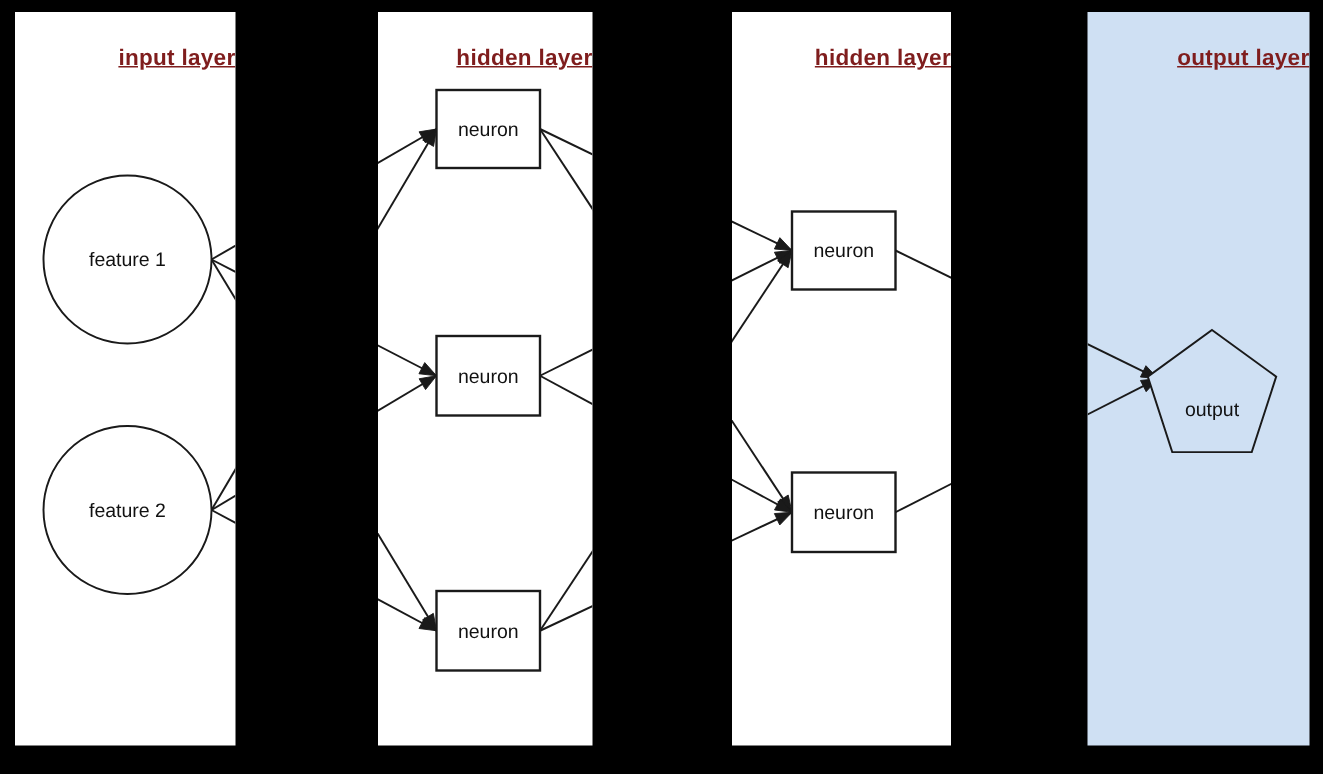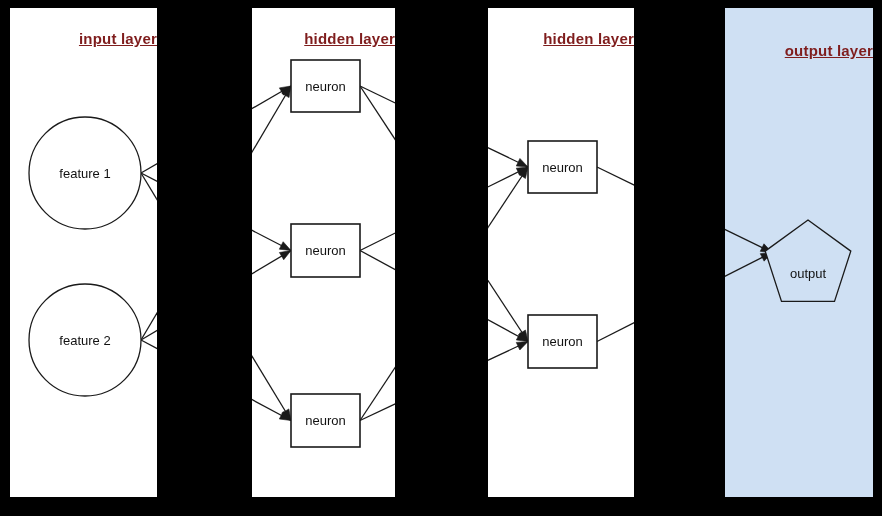--- a/index.html
+++ b/index.html
@@ -157,15 +157,15 @@
         </g>
         <g>
           <line x1="-128" y1="333.5" x2="47" y2="244.4" stroke="#1a1a1a" stroke-width="1.3"></line>
           <polygon points="47,244.4 39.103034800580986,253.1337243280953 35.29178843819989,245.64811138290253" fill="#1a1a1a" stroke="#1a1a1a" stroke-width="0.6"></polygon>
         </g>
         <g>
           <polygon points="83.0,212.0 125.8,243.1 109.5,293.4 56.5,293.4 40.2,243.1" fill="#cfe0f3" stroke="#1a1a1a" stroke-width="1.3"></polygon>
           <text x="83" y="265.1" text-anchor="middle" dominant-baseline="central" class="node-label">output</text>
         </g>
       </svg>
-      <div class="layer-title" style="top: 34px;">output layer</div>
+      <div class="layer-title" style="top: 22px;">output layer</div>
     </div>
   </div>
 
 </body></html>

